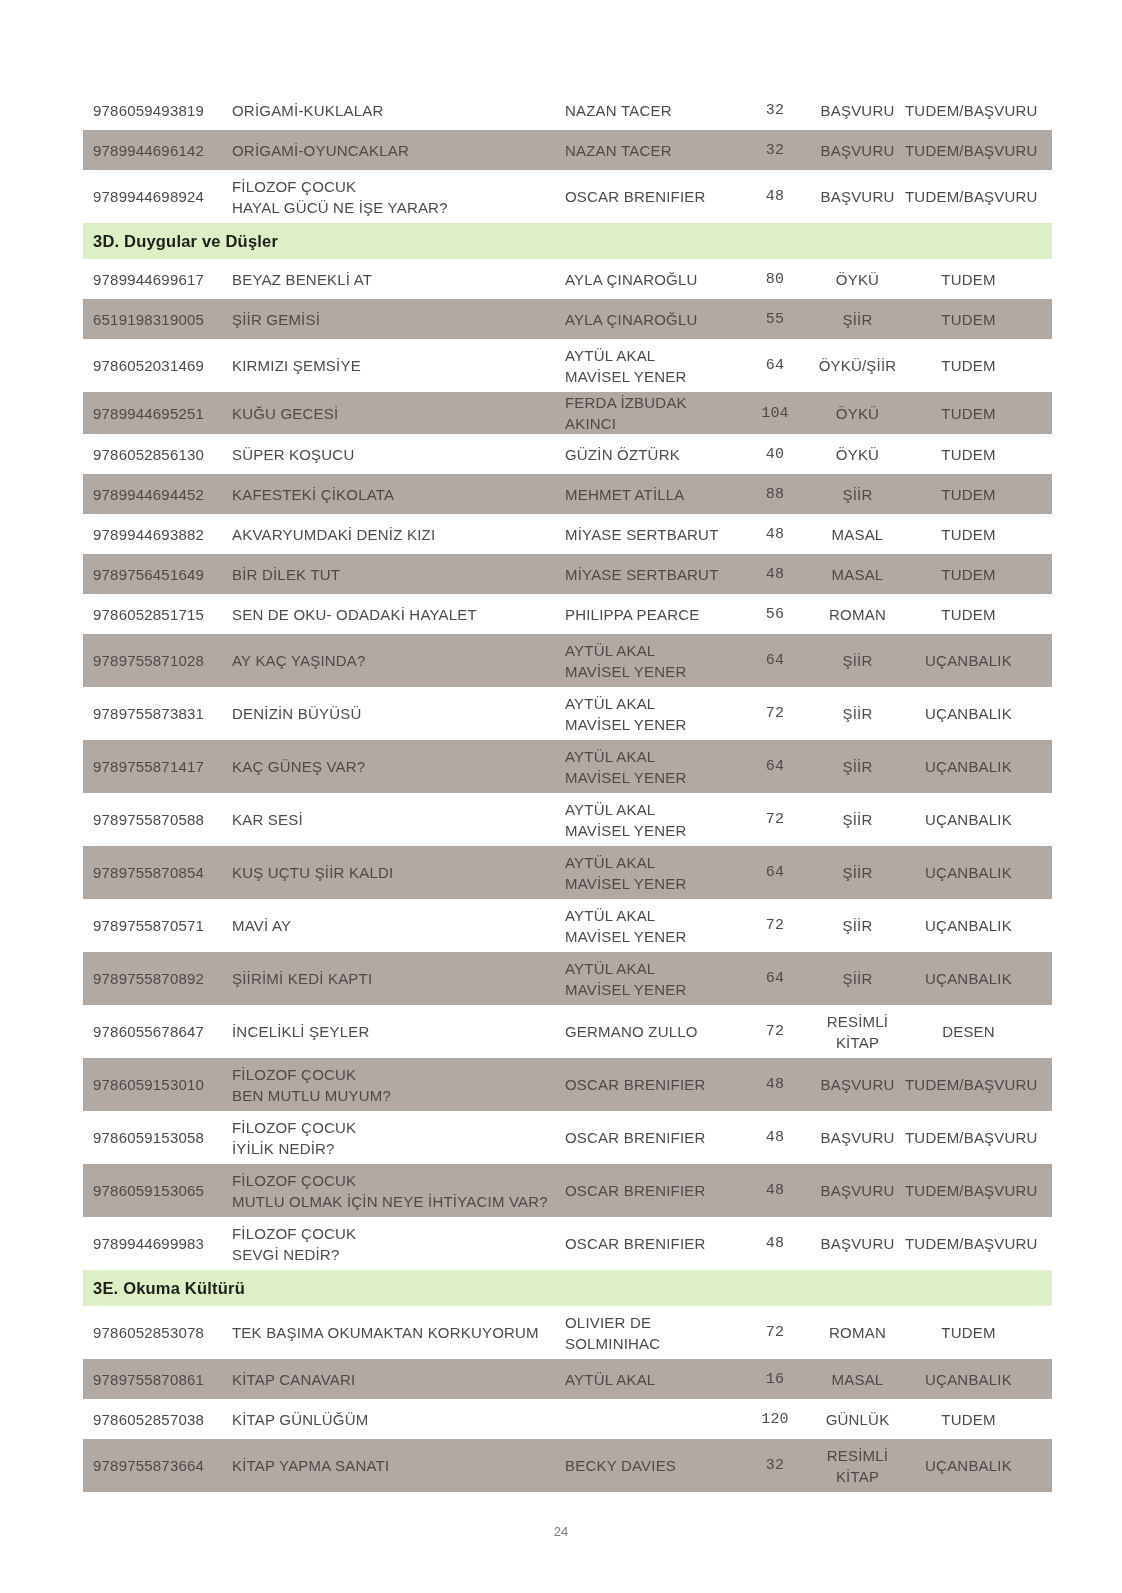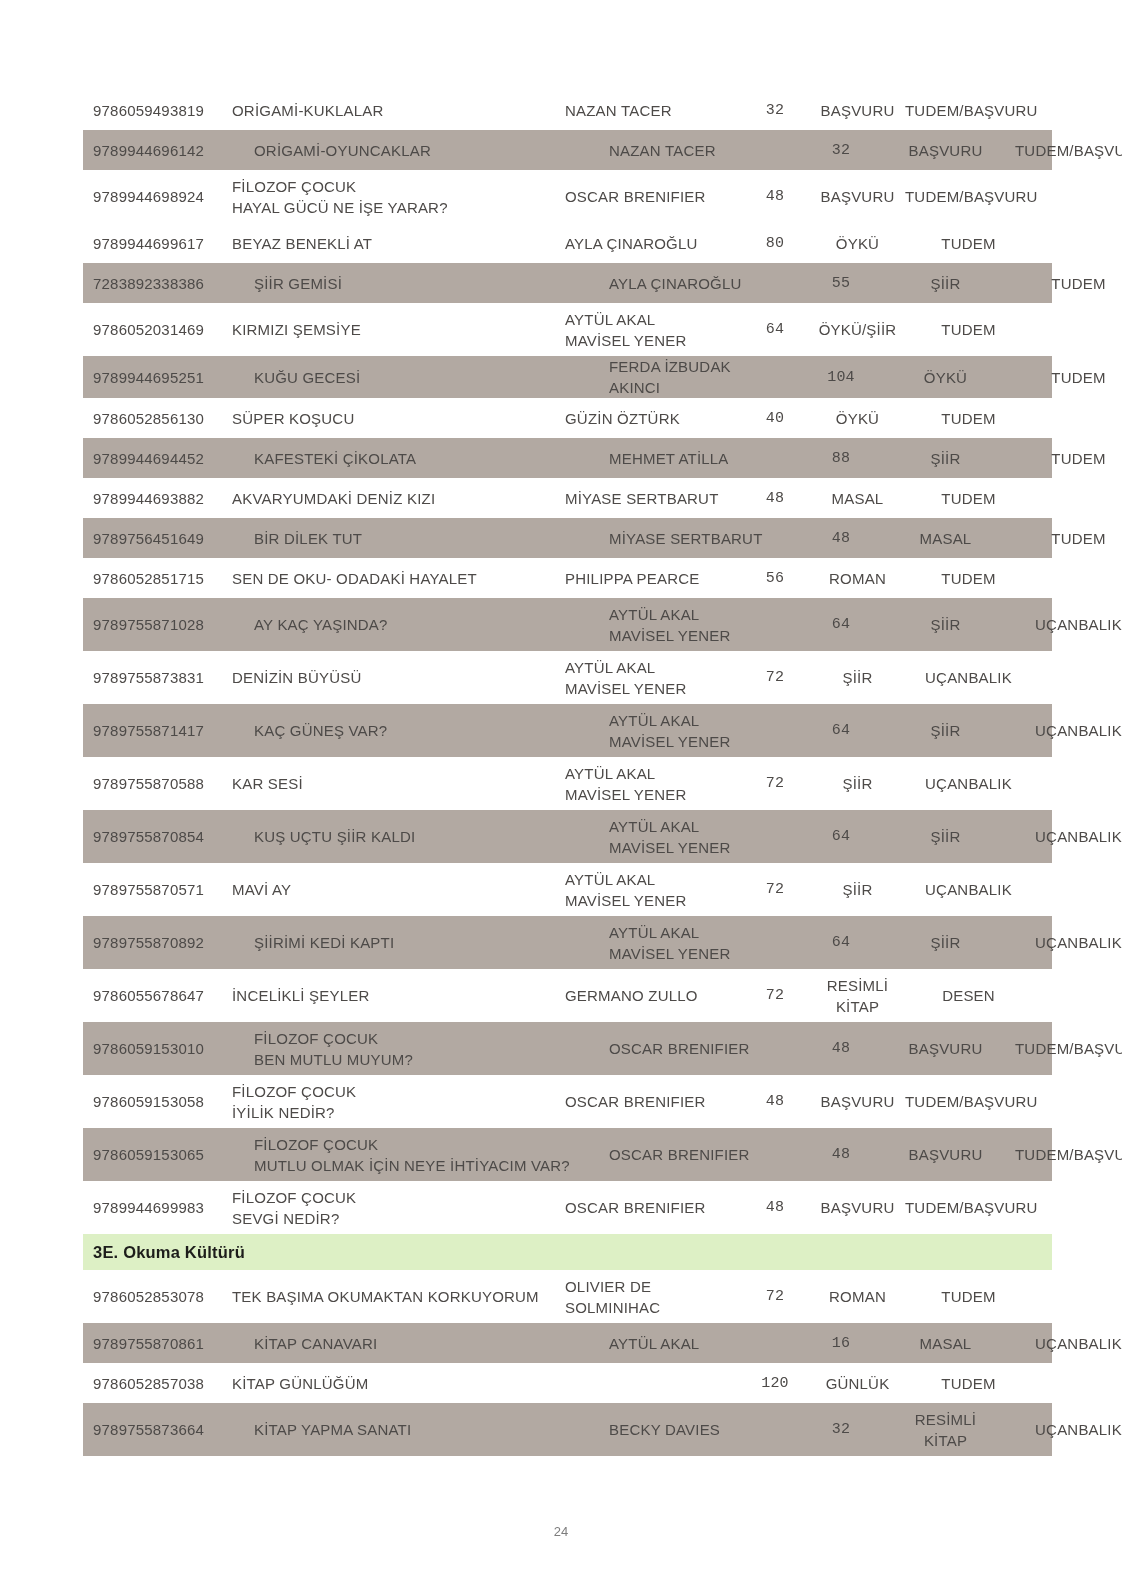--- a/index.html
+++ b/index.html
@@ -20,21 +20,21 @@
   .page{position:relative;width:1122px;height:1593px;background:#ffffff;}
   .catalog{position:absolute;left:83px;top:90px;width:969px;}
   .row{
     display:flex;align-items:center;
     box-sizing:border-box;
     min-height:40px;
     padding-left:10px;
     font-size:15px;letter-spacing:.2px;line-height:21px;
   }
   .row.tall{min-height:53px;}
-  .row.shaded{background:var(--shaded);gap:22px;}
+  .row.shaded{background:var(--shaded);}
   .cell{white-space:pre-line;}
   .c-isbn{width:139px;flex:none;}
   .c-title{width:333px;flex:none;padding-right:12px;box-sizing:border-box;}
   .c-author{width:175px;flex:none;}
   .c-pages{width:70px;flex:none;text-align:center;font-family:Liberation Mono, monospace;}
   .c-genre{width:95px;flex:none;text-align:center;}
   .c-pub{width:127px;flex:none;text-align:center;}
   .section-row{
     display:flex;align-items:center;
     box-sizing:border-box;
@@ -71,30 +71,33 @@
   </div>
       <div class="row tall">
     <div class="cell c-isbn">9789944698924</div>
     <div class="cell c-title">FİLOZOF ÇOCUK
 HAYAL GÜCÜ NE İŞE YARAR?</div>
     <div class="cell c-author">OSCAR BRENIFIER</div>
     <div class="cell c-pages">48</div>
     <div class="cell c-genre">BAŞVURU</div>
     <div class="cell c-pub">TUDEM/BAŞVURU</div>
   </div>
+      <div class="section-row">
+    <span>3D. Duygular ve Düşler</span>
+  </div>
       <div class="row">
     <div class="cell c-isbn">9789944699617</div>
     <div class="cell c-title">BEYAZ BENEKLİ AT</div>
     <div class="cell c-author">AYLA ÇINAROĞLU</div>
     <div class="cell c-pages">80</div>
     <div class="cell c-genre">ÖYKÜ</div>
     <div class="cell c-pub">TUDEM</div>
   </div>
       <div class="row shaded">
-    <div class="cell c-isbn">7283892338386</div>
+    <div class="cell c-isbn">6519198319005</div>
     <div class="cell c-title">ŞİİR GEMİSİ</div>
     <div class="cell c-author">AYLA ÇINAROĞLU</div>
     <div class="cell c-pages">55</div>
     <div class="cell c-genre">ŞİİR</div>
     <div class="cell c-pub">TUDEM</div>
   </div>
       <div class="row tall">
     <div class="cell c-isbn">9786052031469</div>
     <div class="cell c-title">KIRMIZI ŞEMSİYE</div>
     <div class="cell c-author">AYTÜL AKAL

